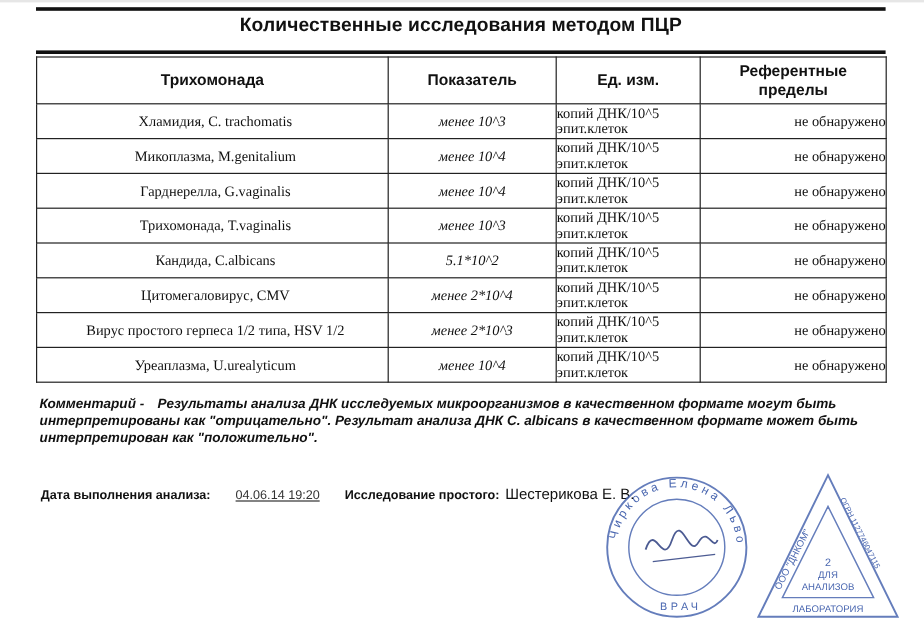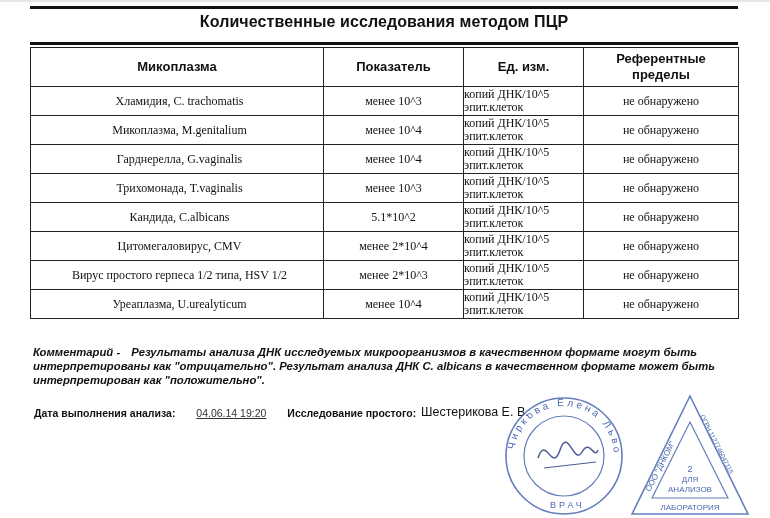--- a/index.html
+++ b/index.html
@@ -5,24 +5,24 @@
   html, body { margin:0; padding:0; background:#ffffff; }
   body { width:770px; height:518px; position:relative; overflow:hidden; font-family:"Liberation Serif", serif; color:#111; }
   .topline { position:absolute; left:0; top:0; width:770px; height:2px; background:#e6e6e6; }
   .rule { position:absolute; left:30px; width:708px; height:3px; background:#111; }
   .title { position:absolute; left:30px; width:708px; top:13px; text-align:center; font-family:Liberation Sans, sans-serif; font-weight:bold; font-size:16px; letter-spacing:0.1px; }
   table.res { position:absolute; left:30px; top:47px; width:708px; border-collapse:collapse; table-layout:fixed; }
   table.res th, table.res td { border:1.5px solid #222; padding:0; }
   table.res th { height:38px; font-family:"Liberation Sans", sans-serif; font-weight:bold; font-size:13px; text-align:center; line-height:16px; }
   table.res td { height:28px; font-size:12px; }
   td.name { padding-left:5px !important; text-align:center; }
-  td.val { text-align:center; }
+  td.val { text-align:center;font-style:italic; }
   td.unit { font-size:11.5px; line-height:13px; }
-  td.ref { text-align:center; }
-  .comment { position:absolute; left:33px; top:330px; width:700px; font-family:"Liberation Sans", sans-serif; font-style:italic; font-weight:bold; font-size:11.3px; line-height:14px; color:#111;margin-top:15px; }
+  td.ref { text-align:right; }
+  .comment { position:absolute; left:33px; top:330px; width:700px; font-family:"Liberation Sans", sans-serif; font-style:italic; font-weight:bold; font-size:11.3px; line-height:14px; color:#111; }
   .comment .lbl { margin-right:8px; }
   .footer { position:absolute; left:34px; top:407px; font-family:"Liberation Sans", sans-serif; font-size:10.5px; white-space:nowrap; }
   .footer b { font-weight:bold; }
   .footer .date { text-decoration:underline; color:#333; margin:0 18px; }
   .signer { position:absolute; left:421px; top:405px; font-family:Liberation Sans, sans-serif; font-size:12.5px; }
   .stamp { position:absolute; left:500px; top:394px; }
 </style>
 </head>
 <body>
 
@@ -33,21 +33,21 @@
 
 <table class="res">
   <colgroup>
     <col style="width:293px">
       <col style="width:140px">
       <col style="width:120px">
       <col style="width:155px">
   </colgroup>
   <thead>
     <tr>
-      <th>Микоплазма</th>
+      <th>Трихомонада</th>
       <th>Показатель</th>
       <th>Ед. изм.</th>
       <th><span style="display:inline-block;width:110px;">Референтные пределы</span></th>
     </tr>
   </thead>
   <tbody id="tbody">
       <tr>
         <td class="name">Хламидия, C. trachomatis</td>
         <td class="val">менее 10^3</td>
         <td class="unit"><span>копий ДНК/10^5</span><br><span>эпит.клеток</span></td>

